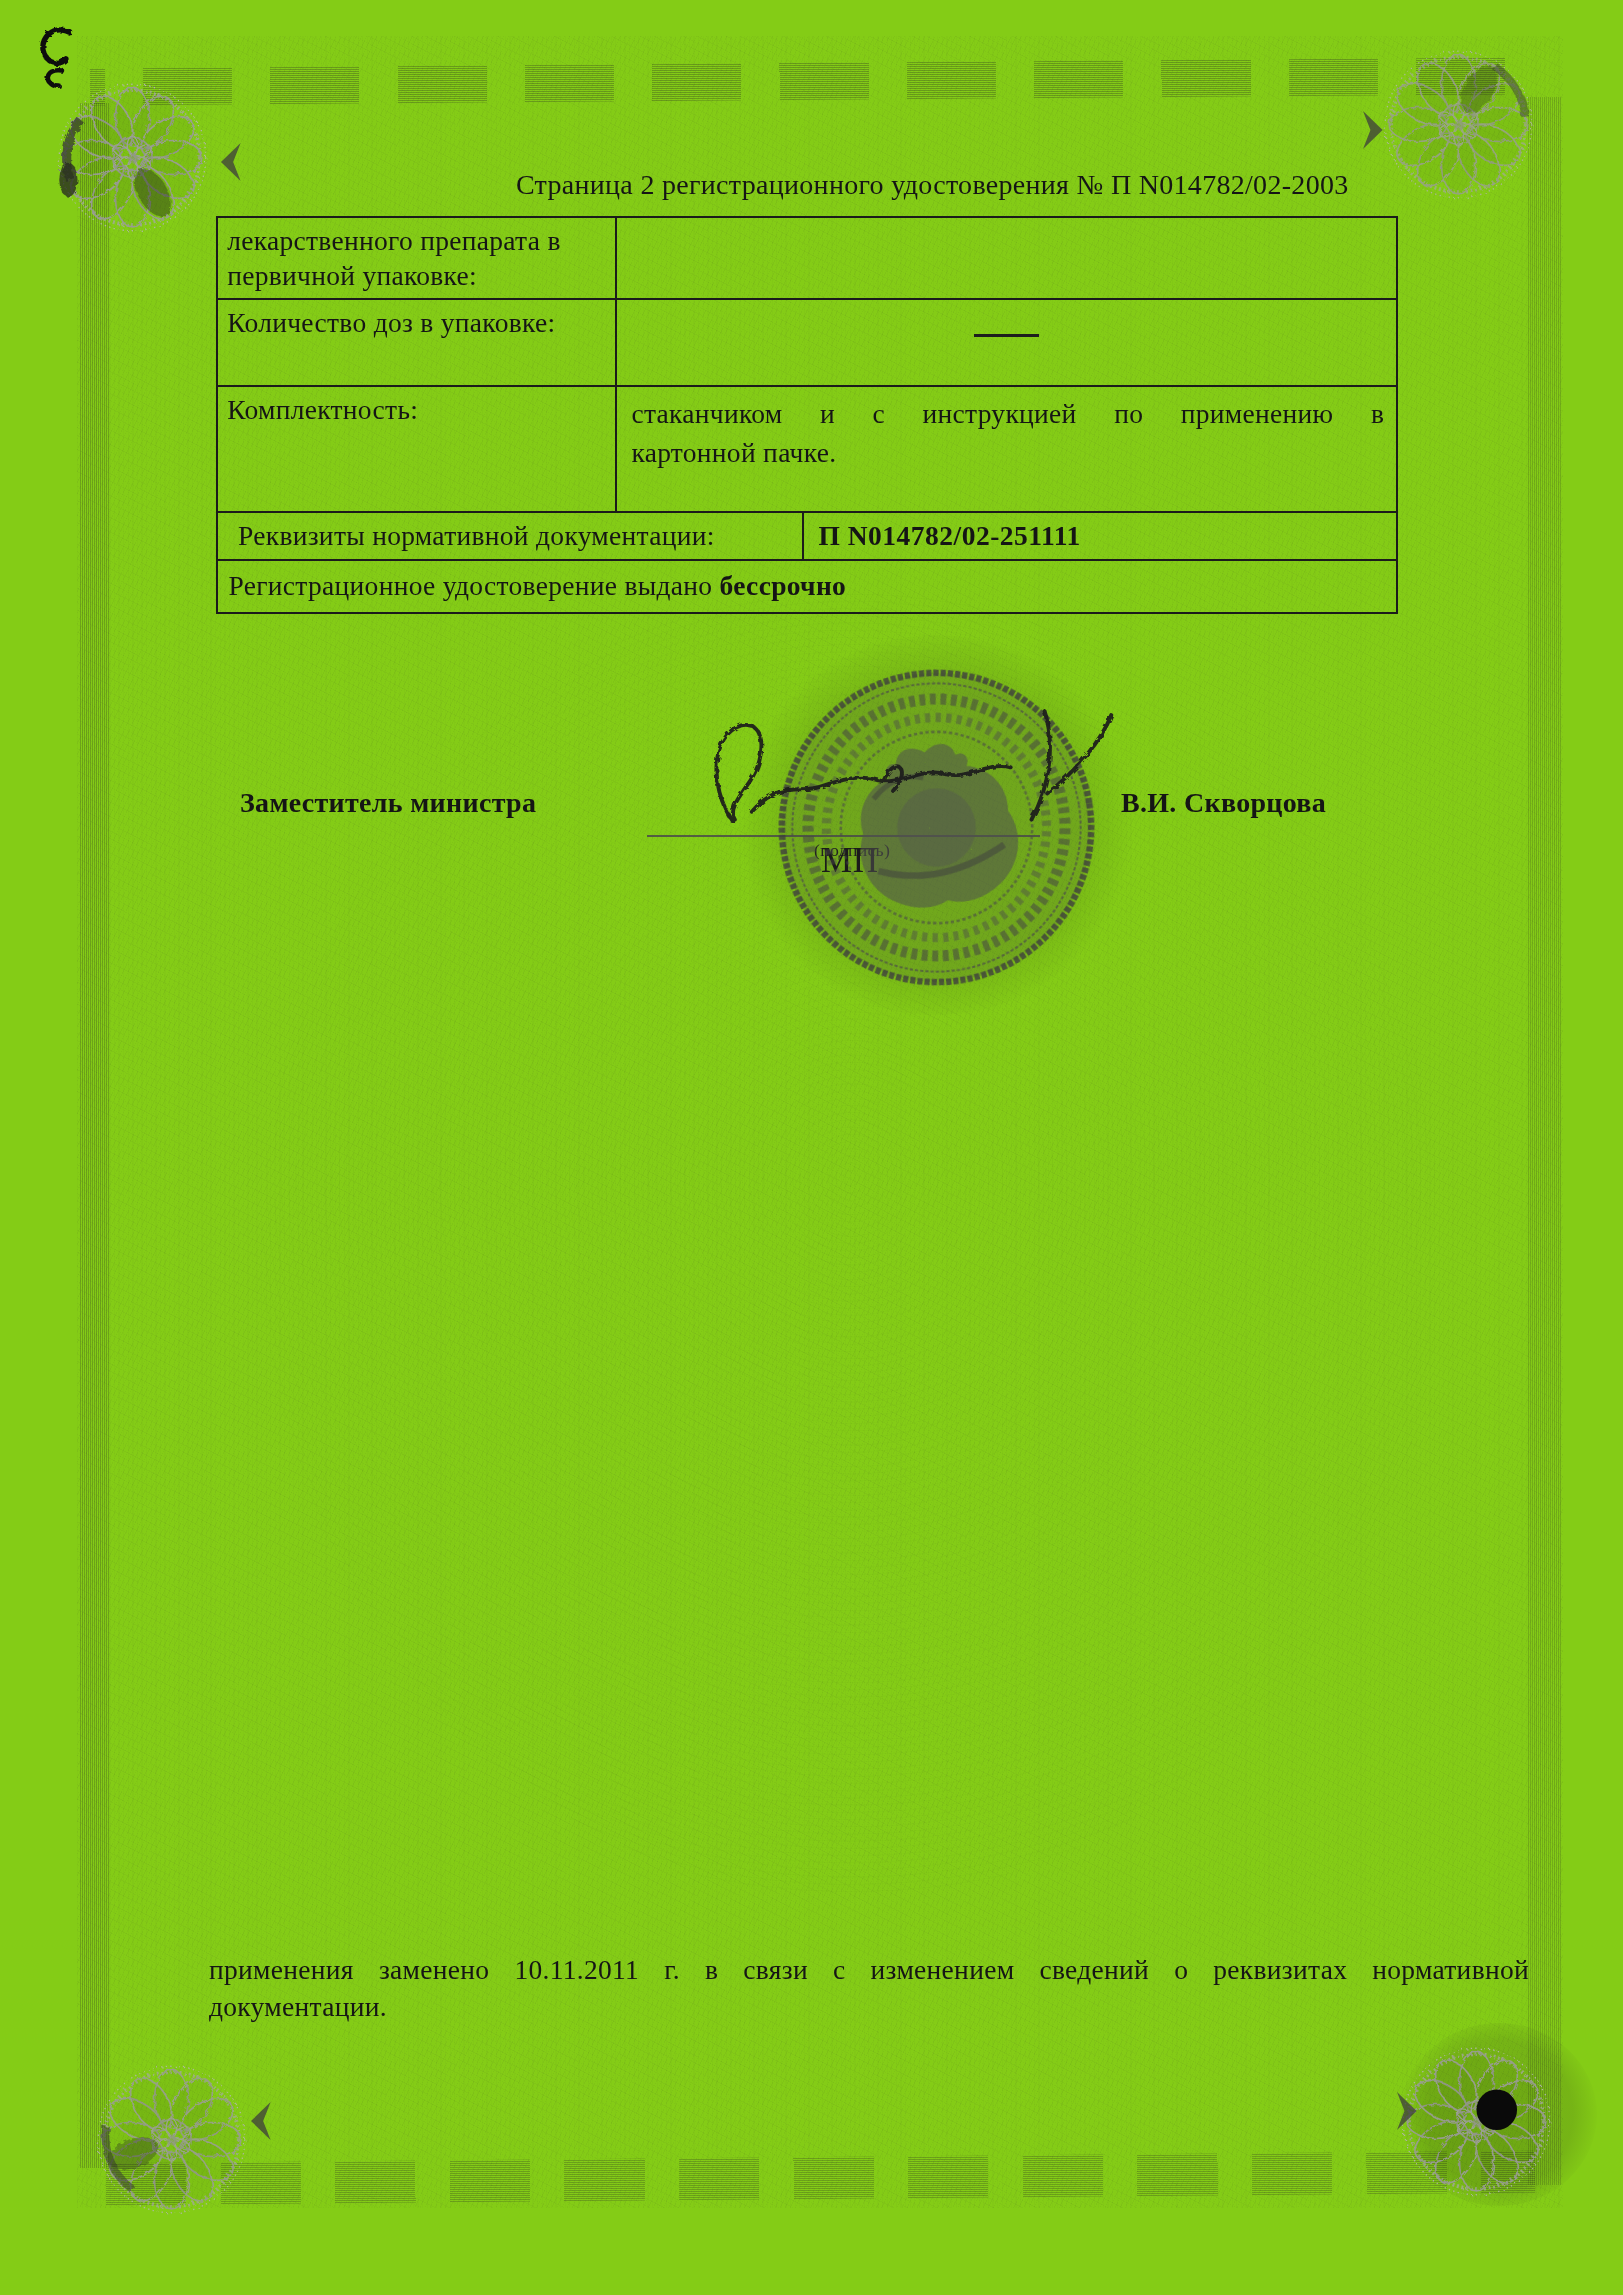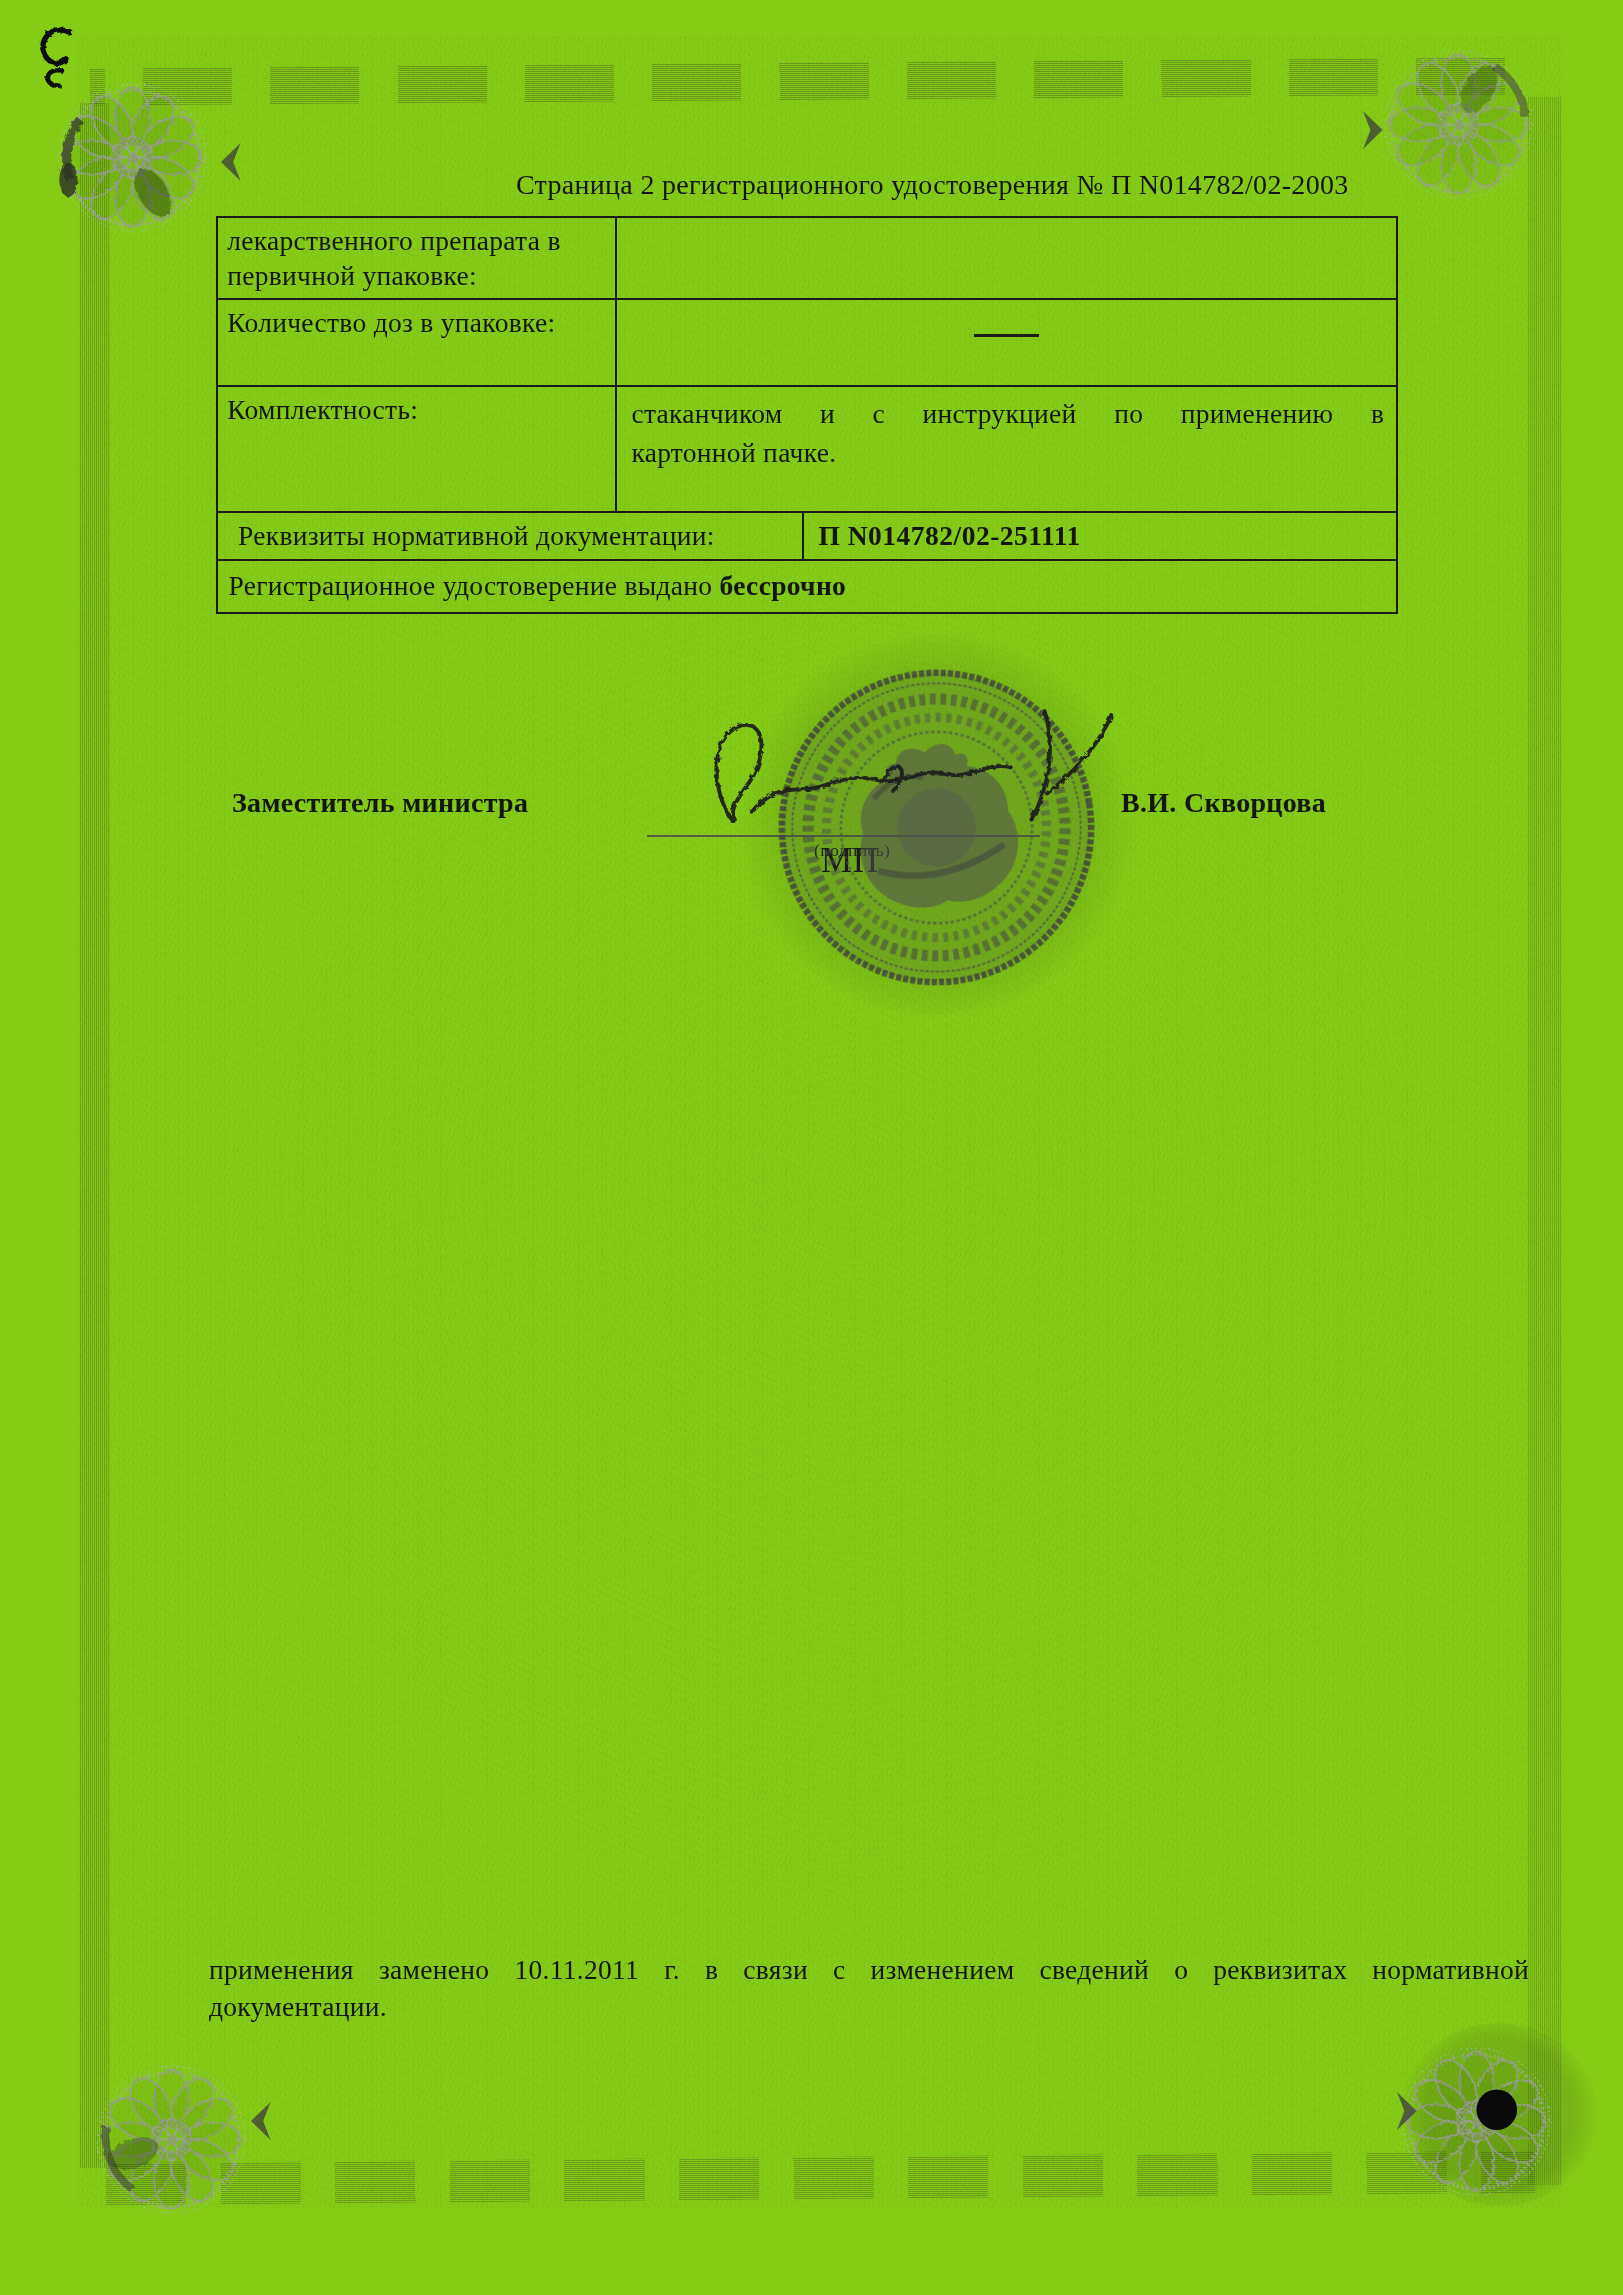--- a/index.html
+++ b/index.html
@@ -73,21 +73,21 @@
   .r4 .lcell{width:586px;padding-left:20px;}
   .vcell{flex:1;box-sizing:border-box;padding:5.2px 11.8px 0 14.4px;position:relative;}
   .dashmark{position:absolute;left:357px;top:34px;width:65px;height:2.6px;background:#1d1d1d;}
   .v-bold{font-weight:700;letter-spacing:0.5px;}
   .r3 .vcell{padding-top:6.5px;line-height:39px;}
   .stretch{text-align:justify;text-align-last:justify;}
   .r5cell{padding:6.5px 0 0 10.5px;}
   .bold{font-weight:700;}
   .prewrap{white-space:pre-wrap;}
   
-  .sig-title{position:absolute;left:232px;top:787px;font-size:28px;font-weight:700;letter-spacing:0.3px;}
+  .sig-title{position:absolute;left:240px;top:787px;font-size:28px;font-weight:700;letter-spacing:0.3px;}
   .sig-name{position:absolute;left:1109px;top:787px;font-size:28px;font-weight:700;letter-spacing:0.3px;margin-left:12px;}
   .sig-line{position:absolute;left:647px;top:835px;width:393px;height:2px;background:#4a4a4a;opacity:.85;}
   .sig-caption{position:absolute;left:814px;top:840px;font-size:17.7px;letter-spacing:0.3px;color:#1c1c1c;}
   .mp-label{position:absolute;left:821px;top:841px;font-size:35px;letter-spacing:0.7px;}
   .stamp-svg{position:absolute;left:774px;top:665px;}
   .autograph-svg{position:absolute;left:681px;top:681px;}
   .penmark-svg{position:absolute;left:26px;top:18.3px;}
   
   .note{
     position:absolute;left:209px;top:1951px;width:1320px;

